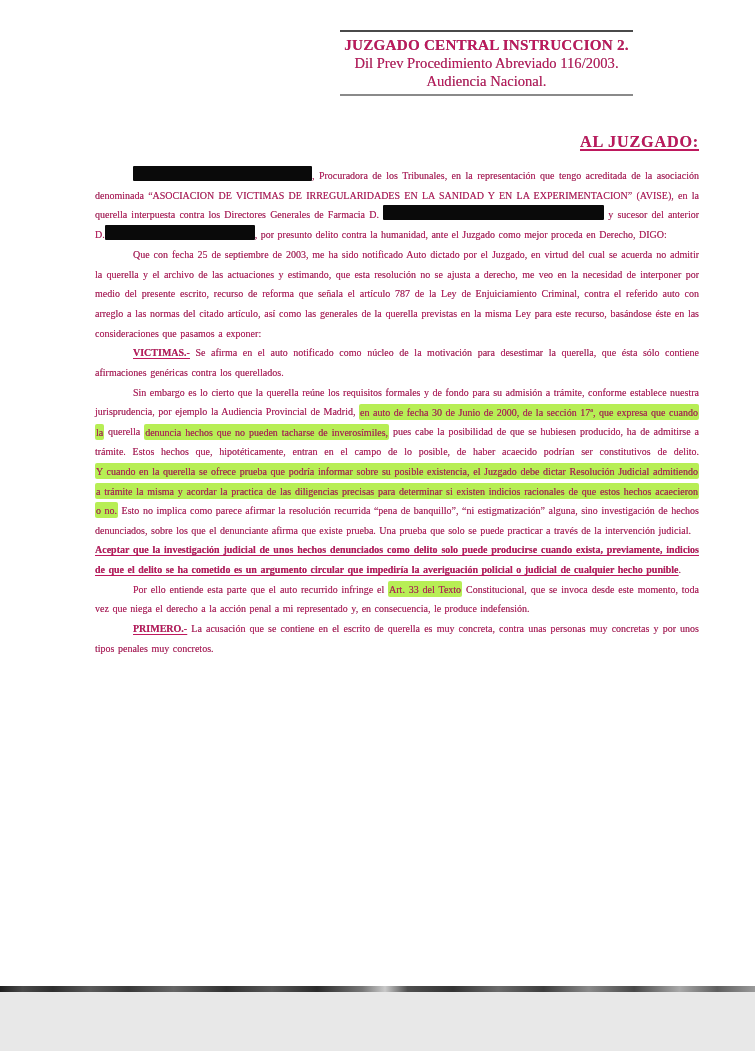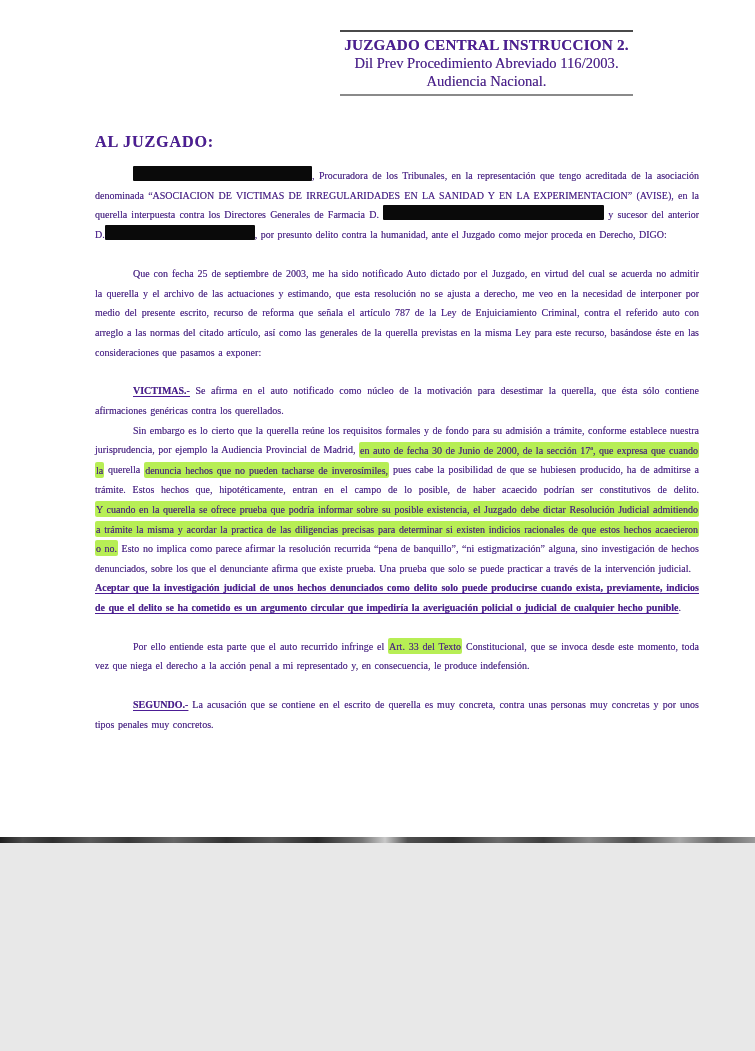--- a/index.html
+++ b/index.html
@@ -2,63 +2,64 @@
 <html style="--hl: #b7ee55; --redact: #0a0a0a;"><head>
 <meta charset="utf-8">
 <style>
   * { margin: 0; padding: 0; box-sizing: border-box; }
   html, body { background: #e8e8e8; }
   body { font-family: "Liberation Serif", "DejaVu Serif", serif; }
 
   .page {
     position: relative;
     width: 755px;
-    height: 843px;
+    height: 992px;
     margin: 0 auto;
     background: #ffffff;
     overflow: hidden;
-    color: #4c1d95;
+    color: #be185d;
     padding: 30px 56px 0 95px;
     text-shadow: 0 0 0.4px rgba(20,20,20,0.5);
   }
 
   
   .header-box {
     width: 293px;
     margin-left: 245px;
     border-top: 2px solid #4a4a4a;
     border-bottom: 2px solid #8a8a8a;
     padding: 4px 0 4px 0;
     text-align: center;
     font-size: 14.6px;
     line-height: 18px;
   }
   .header-box .hb-line1 { font-weight: 700; font-size: 15.2px; letter-spacing: 0.2px; }
 
   
   .doc-title {
     margin-top: 37px;
-    text-align: left;
+    text-align: right;
     font-size: 16.2px;
     font-weight: 700;
     letter-spacing: 0.8px;
+    text-decoration: underline;
     text-decoration-thickness: 1.8px;
     text-underline-offset: 2px;
   }
 
   
   .doc-body { margin-top: 14px; }
   .para {
     font-size: 10px;
     line-height: 19.7px;
     text-align: justify;
     word-spacing: 1px;
   }
   .para.indent { text-indent: 38px; }
-  .para.gap { margin-top: 19px; }
+  .para.gap { }
   .para.stretch-last { text-align-last: justify; }
 
   .run.label, .run.boldu {
     font-weight: 700;
     text-decoration: underline;
     text-decoration-thickness: 1.4px;
     text-underline-offset: 2px;
   }
 
   .run.highlight {
@@ -110,18 +111,18 @@
   <div class="doc-title">AL JUZGADO:</div>
 
   <div class="doc-body">
       <p class="para indent"><span class="run redaction" style="width: 179px;"></span><span class="run normal">, Procuradora de los Tribunales, en la representación que tengo acreditada de la asociación denominada “ASOCIACION DE VICTIMAS DE IRREGULARIDADES EN LA SANIDAD Y EN LA EXPERIMENTACION” (AVISE), en la querella interpuesta contra los Directores Generales de Farmacia D. </span><span class="run redaction" style="width: 221px;"></span><span class="run normal"> y sucesor del anterior D.</span><span class="run redaction" style="width: 150px;"></span><span class="run normal">, por presunto delito contra la humanidad, ante el Juzgado como mejor proceda en Derecho, DIGO:</span></p>
       <p class="para indent gap"><span class="run normal">Que con fecha 25 de septiembre de 2003, me ha sido notificado Auto dictado por el Juzgado, en virtud del cual se acuerda no admitir la querella y el archivo de las actuaciones y estimando, que esta resolución no se ajusta a derecho, me veo en la necesidad de interponer por medio del presente escrito, recurso de reforma que señala el artículo 787 de la Ley de Enjuiciamiento Criminal, contra el referido auto con arreglo a las normas del citado artículo, así como las generales de la querella previstas en la misma Ley para este recurso, basándose éste en las consideraciones que pasamos a exponer:</span></p>
       <p class="para indent gap"><span class="run label">VICTIMAS.-</span><span class="run normal"> Se afirma en el auto notificado como núcleo de la motivación para desestimar la querella, que ésta sólo contiene afirmaciones genéricas contra los querellados.</span></p>
       <p class="para indent stretch-last"><span class="run normal">Sin embargo es lo cierto que la querella reúne los requisitos formales y de fondo para su admisión a trámite, conforme establece nuestra jurisprudencia, por ejemplo la Audiencia Provincial de Madrid, </span><span class="run highlight">en auto de fecha 30 de Junio de 2000, de la sección 17ª, que expresa que cuando la</span><span class="run normal"> querella </span><span class="run highlight">denuncia hechos que no pueden tacharse de inverosímiles,</span><span class="run normal"> pues cabe la posibilidad de que se hubiesen producido, ha de admitirse a trámite. Estos hechos que, hipotéticamente, entran en el campo de lo posible, de haber acaecido podrían ser constitutivos de delito.</span></p>
       <p class="para"><span class="run highlight">Y cuando en la querella se ofrece prueba que podría informar sobre su posible existencia, el Juzgado debe dictar Resolución Judicial admitiendo a trámite la misma y acordar la practica de las diligencias precisas para determinar si existen indicios racionales de que estos hechos acaecieron o no.</span><span class="run normal"> Esto no implica como parece afirmar la resolución recurrida “pena de banquillo”, “ni estigmatización” alguna, sino investigación de hechos denunciados, sobre los que el denunciante afirma que existe prueba. Una prueba que solo se puede practicar a través de la intervención judicial.</span></p>
       <p class="para"><span class="run boldu">Aceptar que la investigación judicial de unos hechos denunciados como delito solo puede producirse cuando exista, previamente, indicios de que el delito se ha cometido es un argumento circular que impediría la averiguación policial o judicial de cualquier hecho punible</span><span class="run normal">.</span></p>
       <p class="para indent gap"><span class="run normal">Por ello entiende esta parte que el auto recurrido infringe el </span><span class="run highlight">Art. 33 del Texto</span><span class="run normal"> Constitucional, que se invoca desde este momento, toda vez que niega el derecho a la acción penal a mi representado y, en consecuencia, le produce indefensión.</span></p>
-      <p class="para indent gap"><span class="run label">SEGUNDO.-</span><span class="run normal"> La acusación que se contiene en el escrito de querella es muy concreta, contra unas personas muy concretas y por unos tipos penales muy concretos.</span></p>
+      <p class="para indent gap"><span class="run label">PRIMERO.-</span><span class="run normal"> La acusación que se contiene en el escrito de querella es muy concreta, contra unas personas muy concretas y por unos tipos penales muy concretos.</span></p>
     </div>
 
   <div class="scan-corner"></div>
   <div class="scan-bottom"></div>
 </div>
 
 </body></html>

